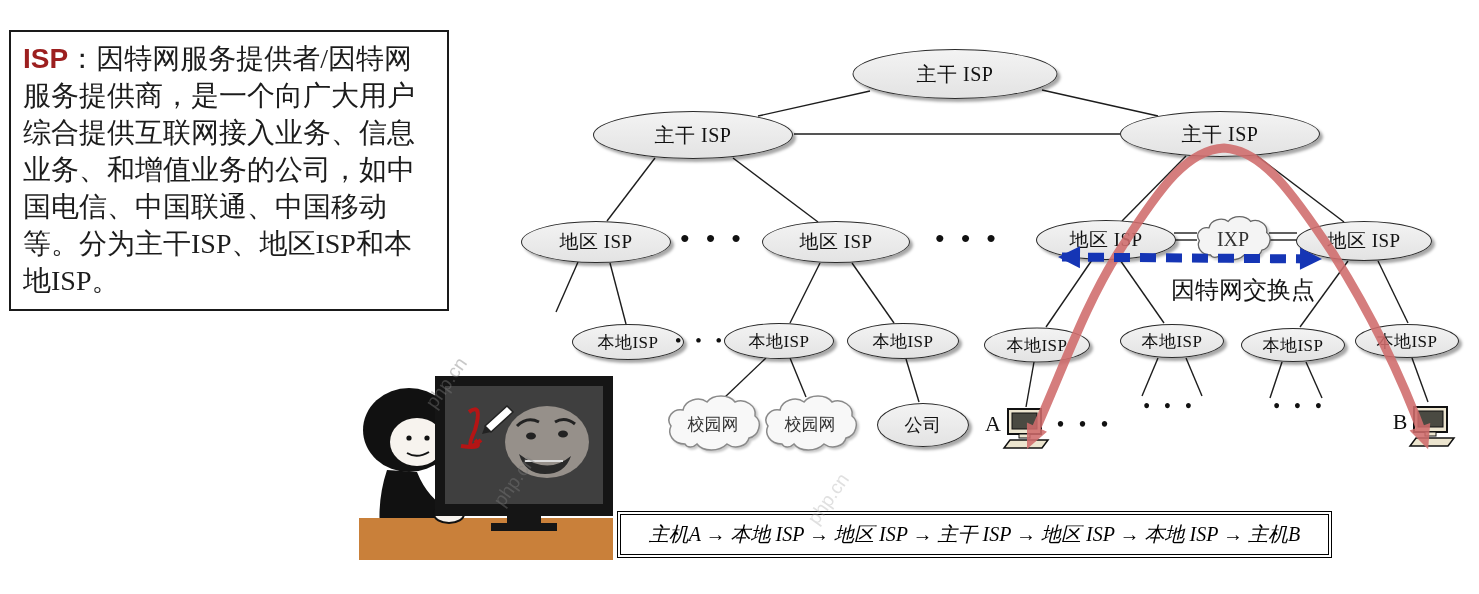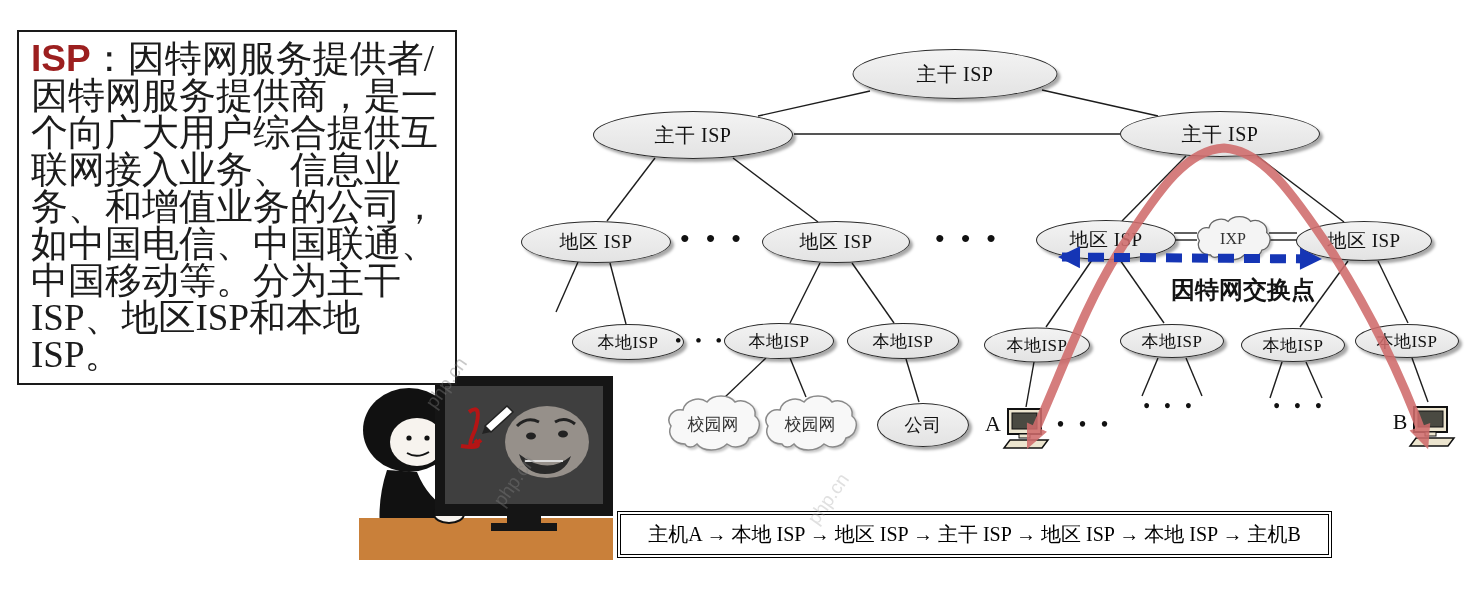--- a/index.html
+++ b/index.html
@@ -1,23 +1,23 @@
 <!DOCTYPE html>
 <html><head>
 <meta charset="utf-8">
 <style>
   * { margin:0; padding:0; box-sizing:border-box; }
   html,body { width:1479px; height:594px; background:#ffffff; overflow:hidden; }
   .slide { position:relative; width:1479px; height:594px; background:#fff;
            font-family:"Liberation Serif","DejaVu Serif",serif; }
 
   
-  .info-box { position:absolute; left:17px; top:30px; width:440px; min-height:236px;
+  .info-box { position:absolute; left:9px; top:30px; width:440px; min-height:236px;
     border:2px solid #1a1a1a; padding:8px 10px 10px 12px; background:#fff;
-    font-size:37px; line-height:37px; color:#1c1c1c; z-index:4; }
+    font-size:28px; line-height:37px; color:#1c1c1c; z-index:4; }
   .info-box b { color:#9c1f1f; font-family:"Liberation Sans","DejaVu Sans",sans-serif;
     font-weight:bold; }
 
   
   .node { position:absolute; transform:translate(-50%,-50%); display:flex;
     align-items:center; justify-content:center; 
     background:linear-gradient(#f3f3f3,#e3e3e3); border:1.5px solid #2a2a2a;
     border-radius:50%; box-shadow:3px 3px 3px rgba(0,0,0,.35);
     color:#111; letter-spacing:.5px; z-index:2; white-space:nowrap; }
 
@@ -29,31 +29,31 @@
   .cloud span { position:relative; color:#333; }
 
   .dots { position:absolute; transform:translate(-50%,-50%); font-weight:bold;
     color:#111; letter-spacing:5px; white-space:nowrap; z-index:2; }
 
   .host-label { position:absolute; transform:translate(-50%,-50%); font-size:22px;
     color:#111; z-index:2; }
   .host-icon { position:absolute; z-index:2; }
 
   .ixp-caption { position:absolute; transform:translate(-50%,-50%); font-size:24px;
-    font-weight:700; color:#141414; white-space:nowrap; z-index:3; }
+    font-weight:400; color:#141414; white-space:nowrap; z-index:3; }
 
   .wires { position:absolute; left:0; top:0; z-index:1; pointer-events:none; }
   .overlay { position:absolute; left:0; top:0; z-index:3; pointer-events:none; }
 
   
   .route-box { position:absolute; left:617px; top:511px; width:715px; height:47px;
     border:1px solid #000; padding:2px; background:#fff; z-index:2; }
   .route-inner { width:100%; height:100%; border:1px solid #000; display:flex;
     align-items:center; justify-content:center; font-size:20px; color:#000;
-    white-space:nowrap; }
+    white-space:nowrap;font-style:italic; }
 
   .meme { position:absolute; left:357px; top:362px; width:258px; height:200px; z-index:1; }
 
   .wm { position:absolute; color:rgba(125,125,125,.42);
     font-family:"Liberation Sans","DejaVu Sans",sans-serif; font-size:19px;
     transform:rotate(-55deg); white-space:nowrap; z-index:5; }
 </style>
 </head>
 <body>
 
@@ -155,21 +155,21 @@
     <svg viewBox="0 0 100 60">
       <path d="M22,50 C10,50 4,40 8,32 C2,24 10,14 20,16 C22,6 36,2 44,8 C50,0 66,0 72,8 C82,4 94,12 92,22 C100,28 96,42 86,44 C84,52 72,56 64,50 C56,58 40,58 34,50 C30,54 24,54 22,50 Z" fill="#f8f8f8" stroke="#8a8a8a" stroke-width="1.5"></path>
     </svg>
     <span style="font-size:17px;">校园网</span>
   </div>
 
   <div class="cloud" style="left:1233px;top:239px;width:80px;height:48px;">
     <svg viewBox="0 0 100 60">
       <path d="M22,50 C10,50 4,40 8,32 C2,24 10,14 20,16 C22,6 36,2 44,8 C50,0 66,0 72,8 C82,4 94,12 92,22 C100,28 96,42 86,44 C84,52 72,56 64,50 C56,58 40,58 34,50 C30,54 24,54 22,50 Z" fill="#f4f4f4" stroke="#666" stroke-width="1.6"></path>
     </svg>
-    <span style="font-size:16px;">IXP</span>
+    <span style="font-size:20px;">IXP</span>
   </div>
 
   <div class="ixp-caption" style="left:1243px;top:290px;">因特网交换点</div>
 
   <div class="dots" style="left:713px;top:239px;font-size:26px;">• • •</div>
   <div class="dots" style="left:968px;top:239px;font-size:26px;">• • •</div>
   <div class="dots" style="left:701px;top:341px;font-size:17px;">• • •</div>
   <div class="dots" style="left:1085px;top:424px;font-size:20px;">• • •</div>
   <div class="dots" style="left:1170px;top:406px;font-size:18px;">• • •</div>
   <div class="dots" style="left:1300px;top:406px;font-size:18px;">• • •</div>

